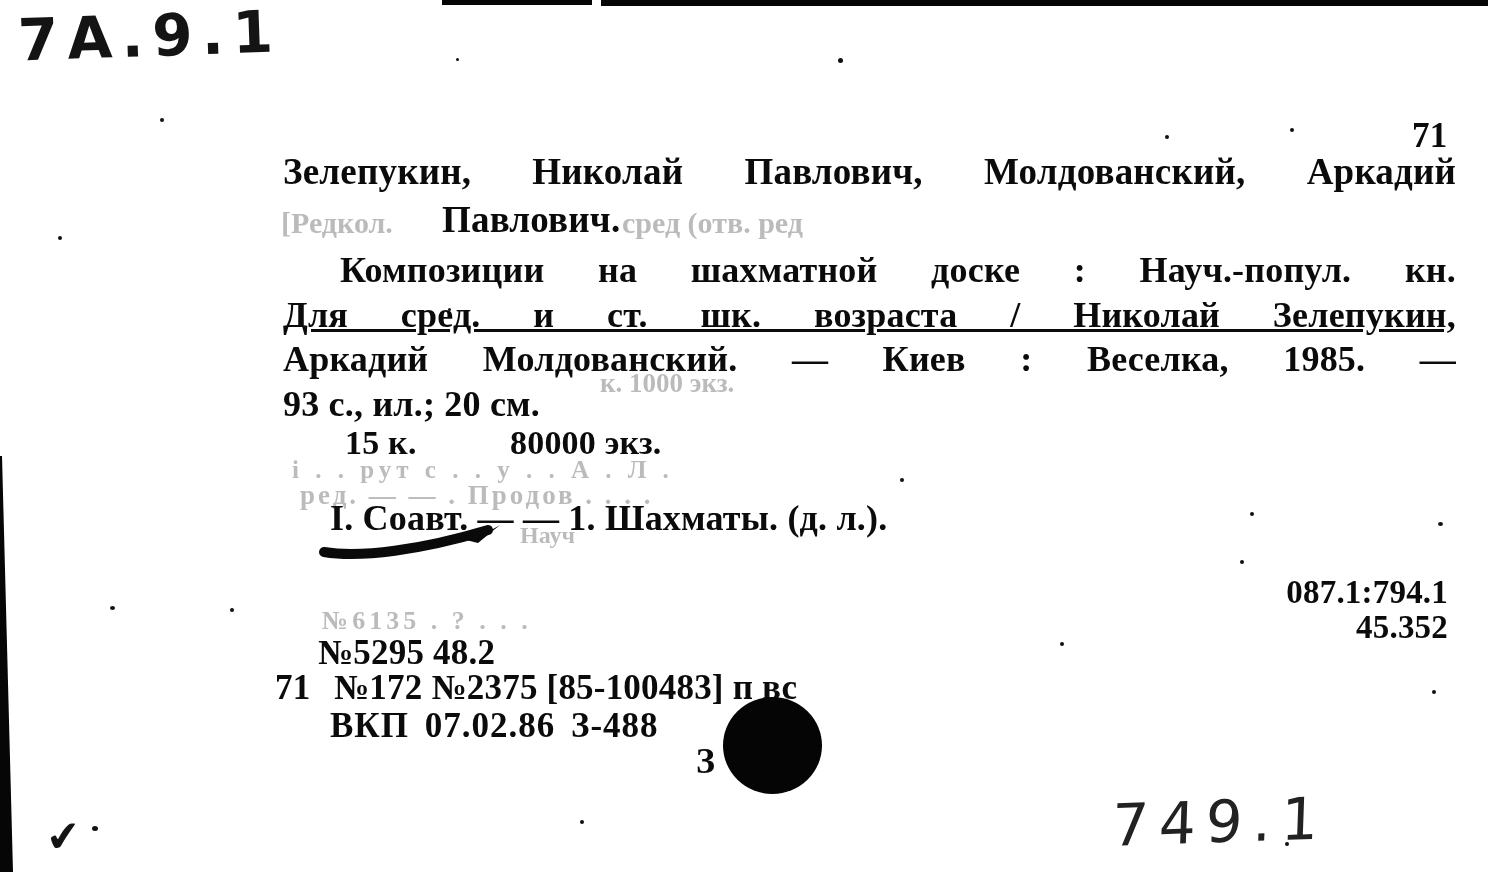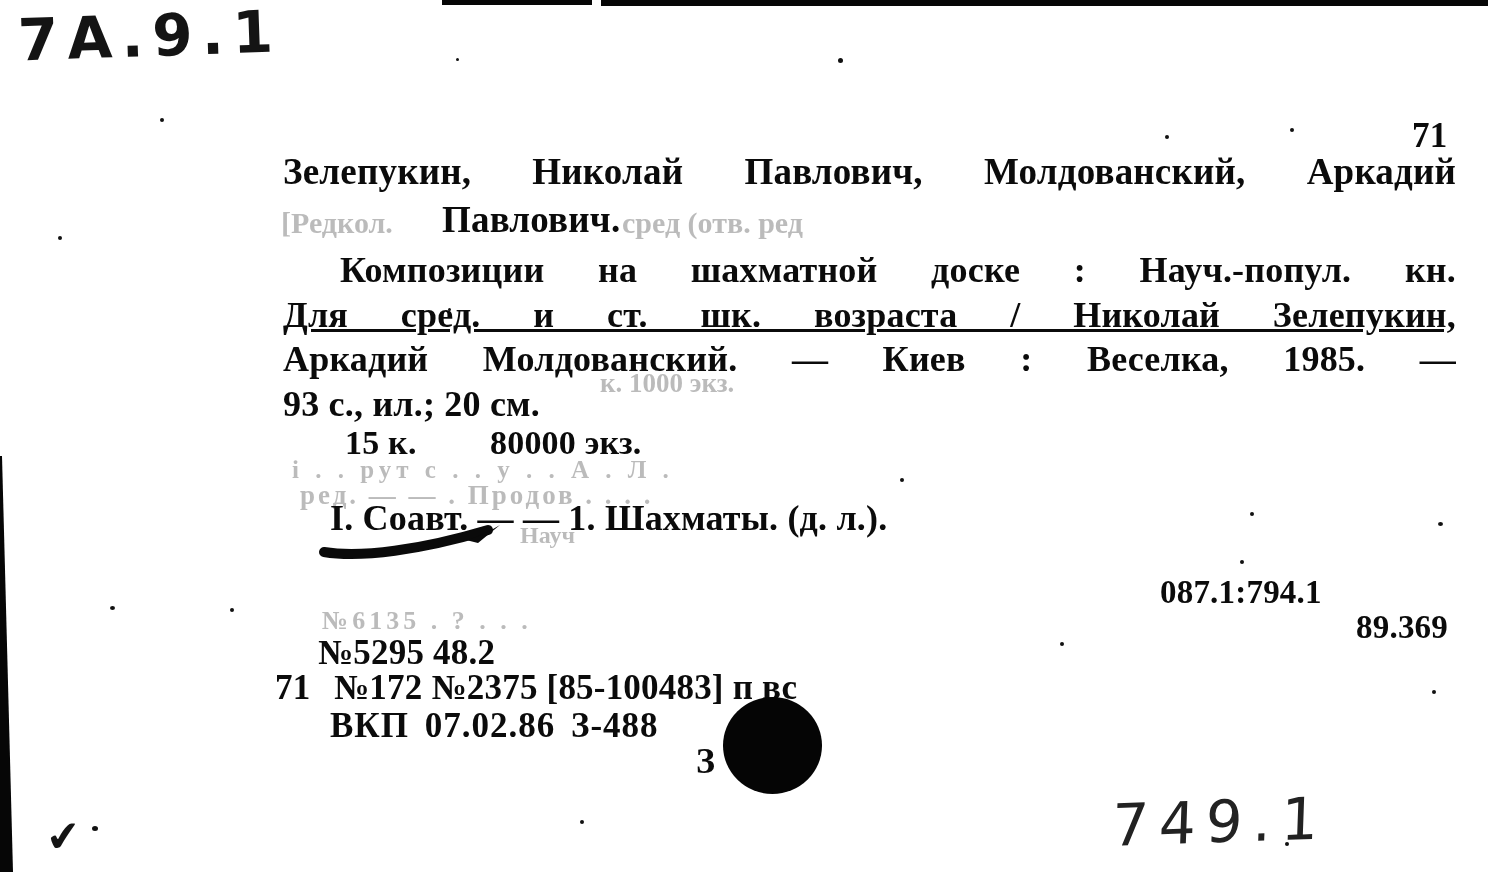--- a/index.html
+++ b/index.html
@@ -46,35 +46,35 @@
   <div class="abs print bold" style="left:442px;top:198px;font-size:37px;">Павлович.</div>
   <div class="abs ghost" style="left:622px;top:206px;font-size:30px;">сред  (отв. ред</div>
 
   <div class="abs print just" style="left:340px;top:249px;width:1116px;font-size:36px;line-height:42px;">Композиции на шахматной доске : Науч.-попул. кн.</div>
   <div class="abs print just" style="left:283px;top:294px;width:1173px;font-size:36px;line-height:42px;text-decoration:underline;">Для сред. и ст. шк. возраста / Николай Зелепукин,</div>
   <div class="abs print just" style="left:283px;top:338px;width:1173px;font-size:36px;line-height:42px;">Аркадий Молдованский. — Киев : Веселка, 1985. —</div>
   <div class="abs ghost" style="left:600px;top:368px;font-size:27px;">к.   1000  экз.</div>
   <div class="abs print" style="left:283px;top:383px;font-size:36px;">93 с., ил.; 20 см.</div>
 
   <div class="abs print" style="left:345px;top:424px;font-size:34px;">15 к.</div>
-  <div class="abs print" style="left:490px;top:424px;font-size:34px;">80000 экз.</div>
+  <div class="abs print" style="left:510px;top:424px;font-size:34px;">80000 экз.</div>
 
   <div class="abs ghost" style="left:300px;top:480px;font-size:27px;letter-spacing:3px;">ред.  —   —  .  Продов . . .  .</div>
   <div class="abs ghost" style="left:292px;top:456px;font-size:25px;letter-spacing:5px;">і .  . рут с . .  у .  .   А .   Л .</div>
   <div class="abs ghost" style="left:520px;top:522px;font-size:24px;">Науч</div>
 
   <div class="abs print" style="left:330px;top:497px;font-size:36px;">I. Соавт. — — 1. Шахматы. (д. л.).</div>
 
   <svg class="abs" style="left:316px;top:512px;" width="200" height="50" viewBox="0 0 200 50">
     <path d="M8 40 C 45 46, 105 38, 172 18" stroke="#0a0a0a" stroke-width="10" fill="none" stroke-linecap="round"></path>
     <path d="M150 28 C 162 25, 172 20, 184 13 L 162 31 Z" fill="#0a0a0a"></path>
   </svg>
 
-  <div class="abs print bold" style="left:1160px;top:574px;width:288px;font-size:33px;text-align:left;">087.1:794.1</div>
-  <div class="abs print bold" style="left:1160px;top:609px;width:288px;font-size:33px;text-align:right;">89.369</div>
+  <div class="abs print bold" style="left:1160px;top:574px;width:288px;font-size:33px;text-align:right;">087.1:794.1</div>
+  <div class="abs print bold" style="left:1160px;top:609px;width:288px;font-size:33px;text-align:right;">45.352</div>
 
   <div class="abs ghost" style="left:322px;top:606px;font-size:26px;letter-spacing:4px;">№6135  .  ?  .   . .</div>
   <div class="abs print" style="left:318px;top:633px;font-size:35px;">№5295  48.2</div>
   <div class="abs print bold" style="left:275px;top:668px;font-size:35px;">71</div>
   <div class="abs print" style="left:334px;top:668px;font-size:35px;">№172  №2375  [85-100483]  п  вс</div>
   <div class="abs print" style="left:330px;top:706px;font-size:35px;letter-spacing:1px;word-spacing:6px;">ВКП 07.02.86 З-488</div>
 
   <div class="abs print" style="left:696px;top:740px;font-size:36px;">З</div>
   <div class="abs ink-dot" style="left:723px;top:697px;width:99px;height:97px;"></div>
 

